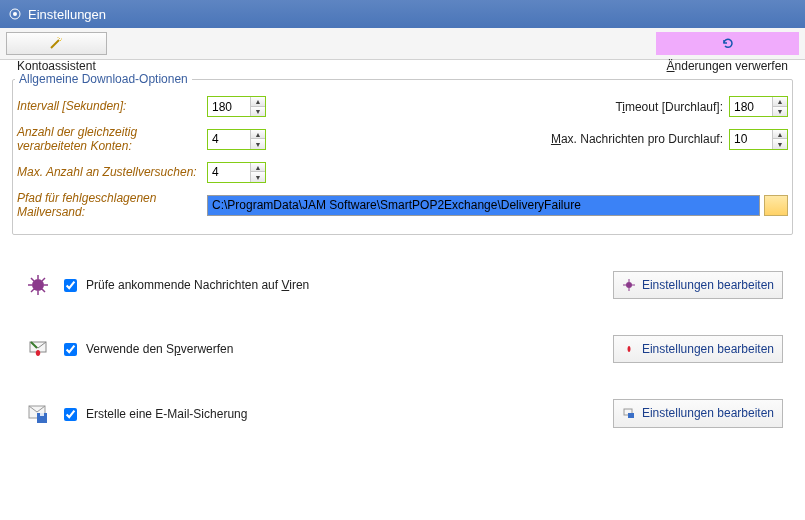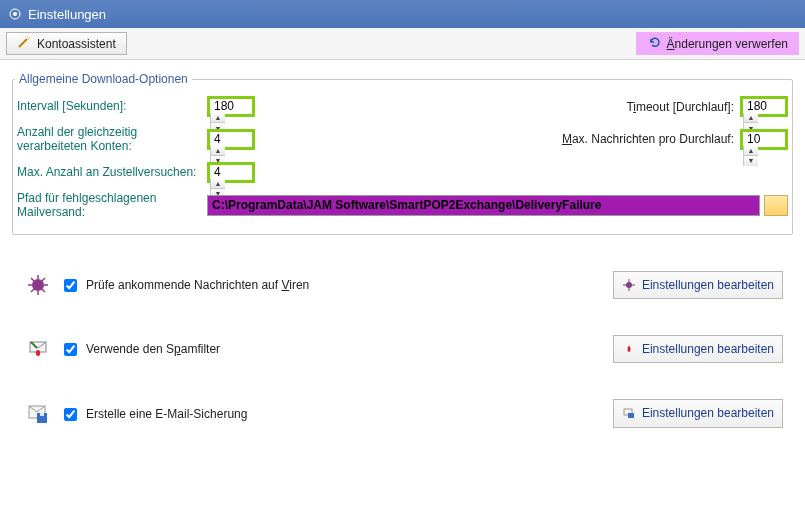--- a/index.html
+++ b/index.html
@@ -3,42 +3,42 @@
 <meta charset="utf-8">
 <style>
 * { box-sizing: border-box; margin: 0; padding: 0; font-family: "Segoe UI", Tahoma, sans-serif; font-size: 12px; }
 body { background: #fff; width: 805px; height: 520px; overflow: hidden; }
 
 .titlebar { background: linear-gradient(to bottom, #5e85c2, #4a75b8); height: 28px; display: flex; align-items: center; padding: 0 8px; color: #fff; }
 .titlebar .icon { width: 14px; height: 14px; margin-right: 6px; display: inline-flex; align-items: center; justify-content: center; }
 .titlebar .title { font-size: 13px; }
 
 .toolbar { background: #f5f5f5; border-bottom: 1px solid #d2d2d2; height: 32px; display: flex; align-items: center; padding: 0 6px; justify-content: space-between; }
-.btn { background: linear-gradient(to bottom, #fdfdfd, #e9e9e9); border: 1px solid #b5b5b5; padding: 3px 10px; display: inline-flex; align-items: center; gap: 6px; cursor: pointer; height: 23px; color: #222; }
+.btn { background: linear-gradient(to bottom, #fdfdfd, #e9e9e9); border: 1px solid #b5b5b5; padding: 3px 10px; display: inline-flex; align-items: center; gap: 6px; cursor: pointer; height: 23px; color: #222; flex-direction: column; }
 .btn.ghost { background: #f0abfc; border: 1px solid transparent; align-items: center; }
 .btn .u { text-decoration: underline; }
 
 .content { padding: 8px 12px; }
 
 fieldset.group { border: 1px solid #c9c9c9; border-radius: 2px; padding: 10px 4px 14px; margin-top: 4px; position: relative; }
 fieldset.group legend { color: #3a5fa0; padding: 0 4px; font-size: 12px; margin-left: -2px; }
 
 .row { display: flex; align-items: center; margin-bottom: 8px; }
-.lbl { width: 190px; color: #0f766e; line-height: 1.2; }
+.lbl { width: 190px; color: #a16207; line-height: 1.2; font-style: italic; }
 .lbl2 { width: 200px; text-align: right; margin-right: 6px; color: #222; }
 .lbl2 .u { text-decoration: underline; }
 
-.spin { display: inline-flex; border: 3px solid #84cc16; background: #fff; height: 21px; flex-direction: column; }
+.spin { display: inline-flex; border: 1px solid #84cc16; background: #fff; height: 21px; }
 .spin input { border: none; width: 42px; padding: 0 4px; outline: none; font-size: 12px; }
 .spin .arrows { display: flex; flex-direction: column; border-left: 1px solid #c8c8c8; }
 .spin .arrow { width: 14px; height: 10px; background: linear-gradient(#fdfdfd,#e7e7e7); display: flex; align-items: center; justify-content: center; cursor: pointer; font-size: 7px; color: #444; }
 .spin .arrow:first-child { border-bottom: 1px solid #c8c8c8; }
 
 .path-row { display: flex; align-items: center; gap: 4px; }
-.path-input { flex: 1; border: 1px solid #9b9b9b; background: #a21caf; height: 21px; padding: 0 4px; outline: none; font-weight: bold; }
+.path-input { flex: 1; border: 1px solid #9b9b9b; background: #3b82f6; height: 21px; padding: 0 4px; outline: none; }
 .browse { width: 24px; height: 21px; border: 1px solid #c7ad63; background: linear-gradient(#ffe9a6,#ffd267); cursor: pointer; }
 
 .spacer { flex: 1; }
 
 .modrow { display: flex; align-items: center; margin-top: 36px; padding: 0 10px 0 14px; }
 .modrow .micon { width: 24px; height: 24px; margin-right: 14px; display: flex; align-items: center; justify-content: center; }
 .modrow label { display: flex; align-items: flex-end; gap: 9px; color: #222; cursor: pointer; }
 .modrow input[type=checkbox] { width: 13px; height: 13px; }
 .u { text-decoration: underline; }
 
@@ -190,21 +190,21 @@
     <div class="micon">
       <svg width="22" height="22" viewBox="0 0 22 22">
           <rect x="3" y="4" width="16" height="10" fill="#f5f5f5" stroke="#888"></rect>
           <path d="M3 4 L11 10 L19 4" fill="none" stroke="#888"></path>
           <path d="M11 12 C8 12 8 18 11 18 C14 18 14 12 11 12" fill="#d23"></path>
           <path d="M4 4 L10 10" stroke="#3a7d2f" stroke-width="2"></path>
         </svg>
     </div>
     <label>
       <input type="checkbox" checked="" style="">
-      <span><span>Verwende den S</span><span class="u">p</span><span>amfilter</span></span>
+      <span><span>Verwende den S</span><span class="u">p</span><span>verwerfen</span></span>
     </label>
     <div class="spacer"></div>
     <div class="panel">
       <span class="mini">
           <svg width="12" height="12" viewBox="0 0 12 12">
             <path d="M6 3 C4 3 4 9 6 9 C8 9 8 3 6 3" fill="#d23"></path>
           </svg>
         </span>
       <a>Einstellungen bearbeiten</a>
     </div>

